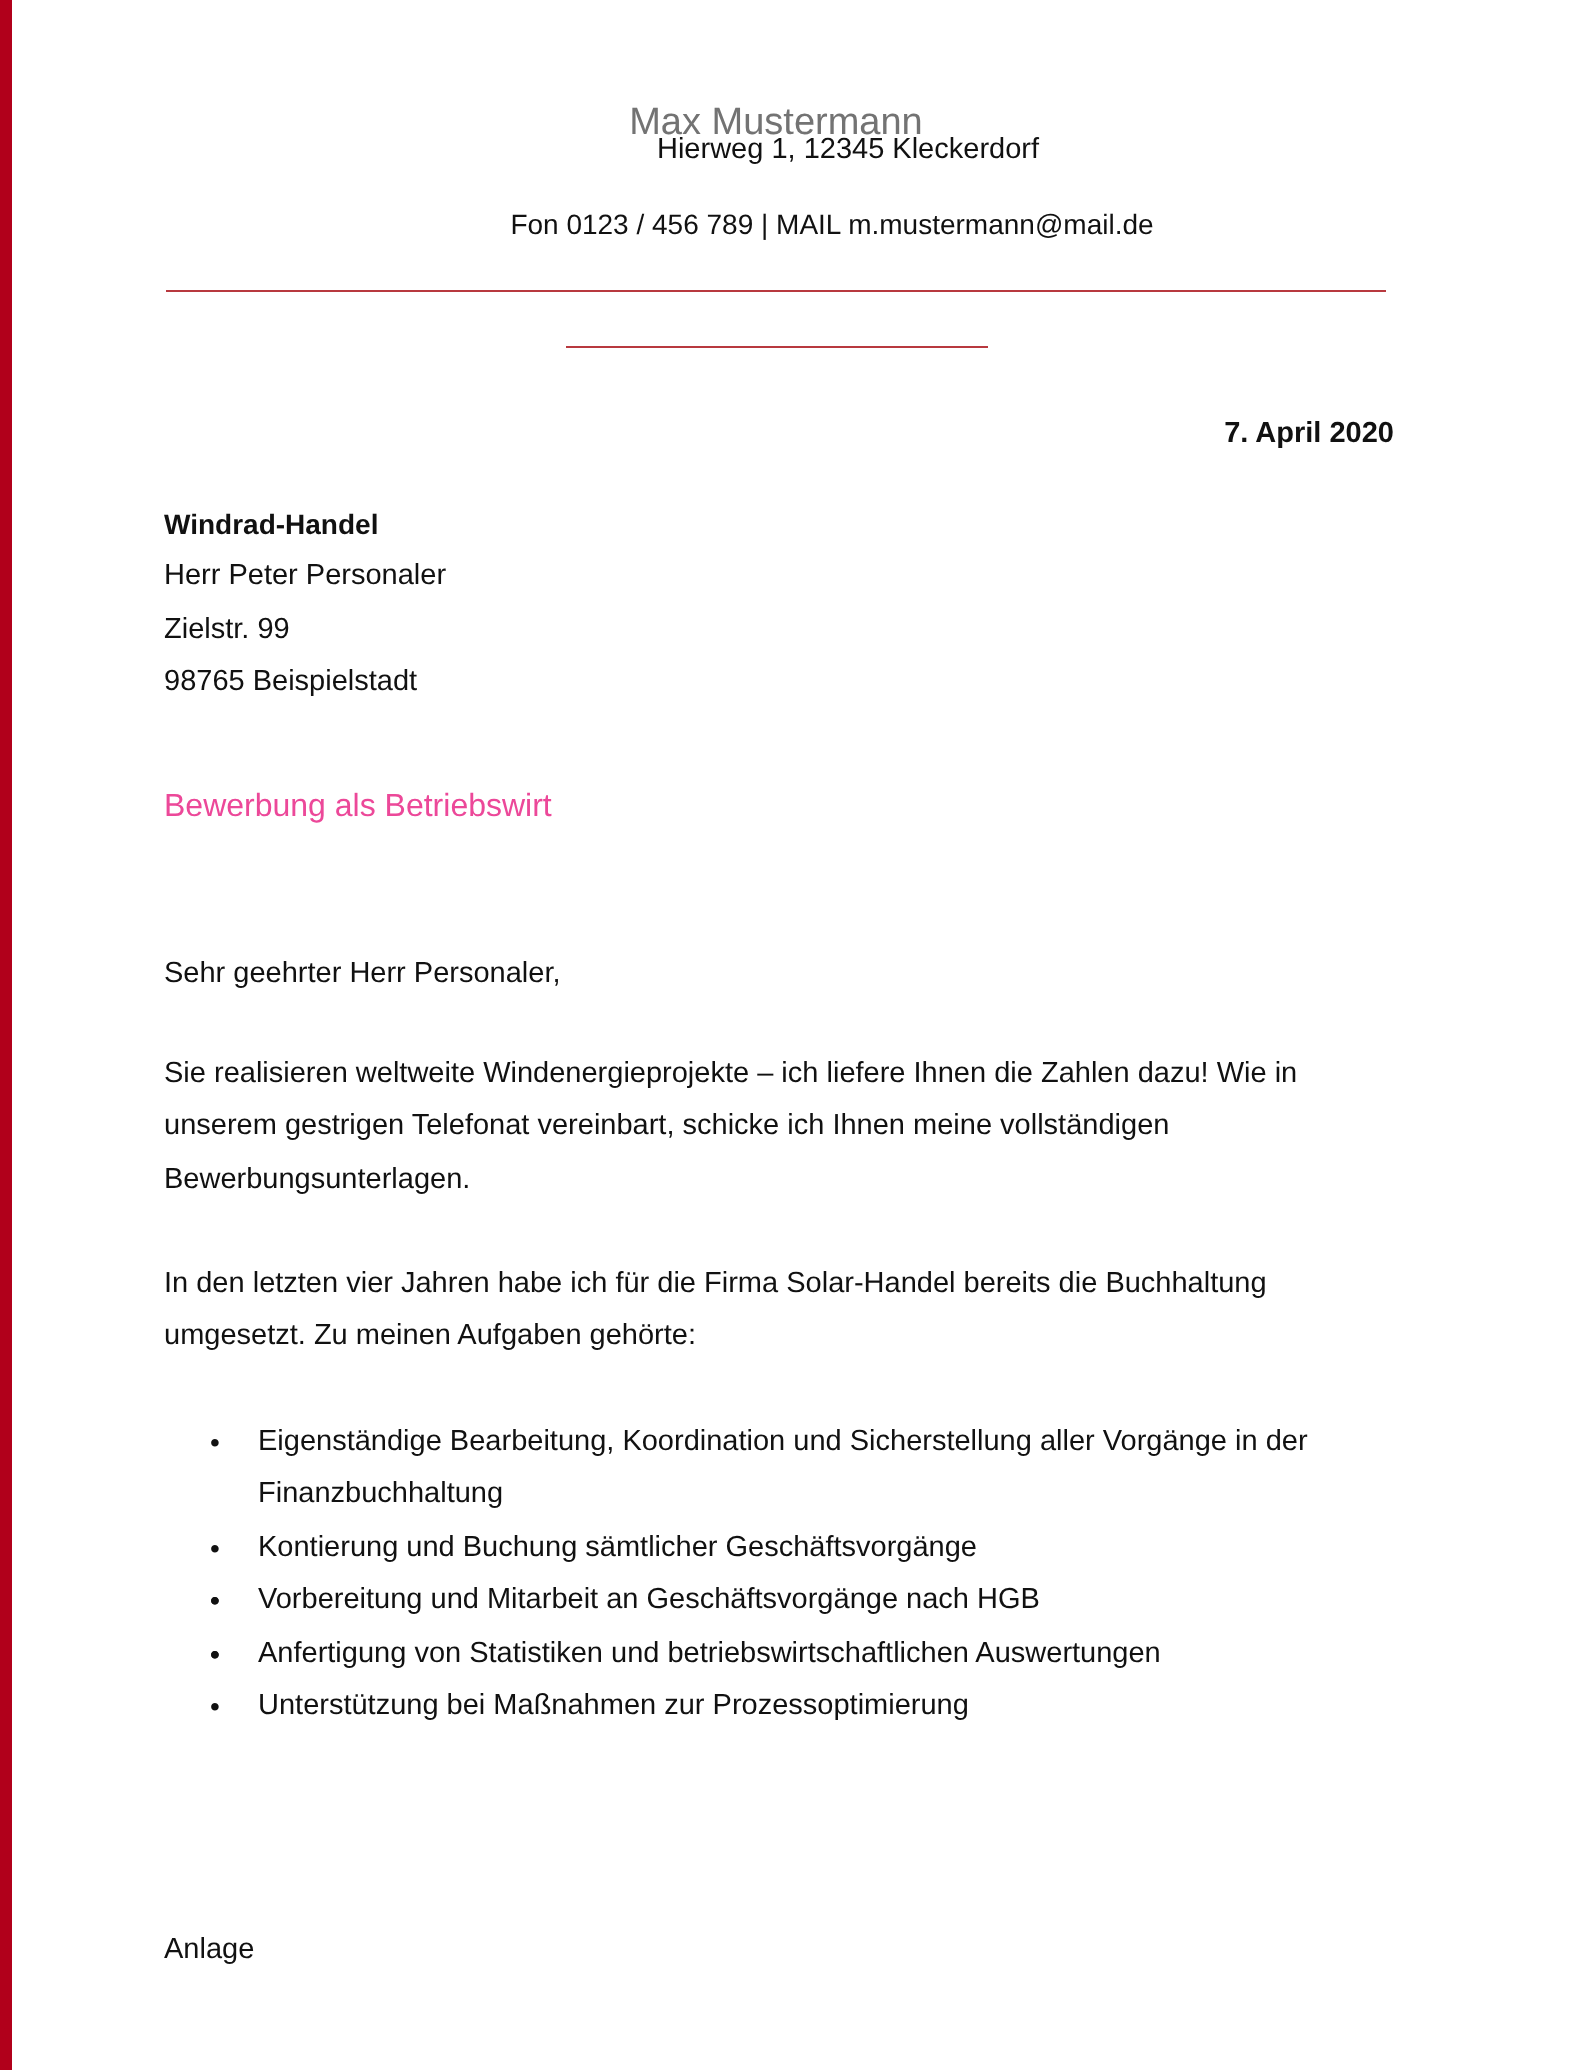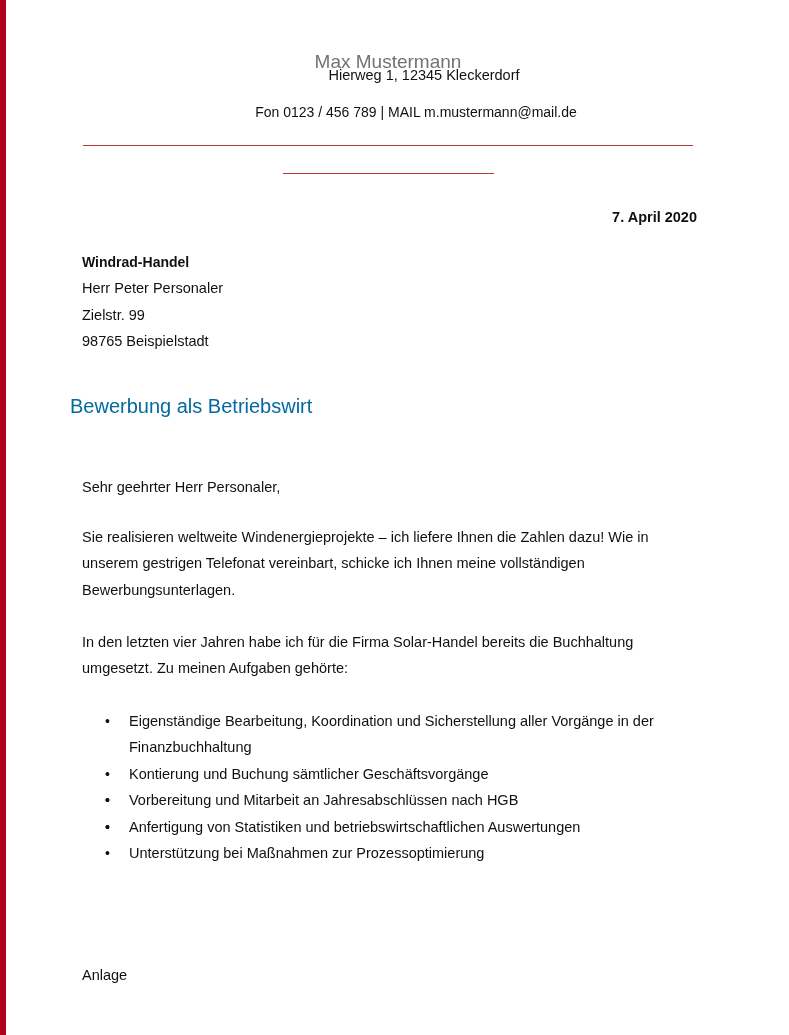--- a/index.html
+++ b/index.html
@@ -11,21 +11,21 @@
     .abs { position: absolute; }
     .center { left: 0; width: 776px; text-align: center; }
     .name { top: 51px; font-size: 19px; color: #737373; }
     .addr { top: 67px; font-size: 14.5px; padding-left: 36px; }
     .contact { top: 104px; font-size: 14px; padding-left: 28px; }
     .rule1 { left: 83px; top: 145px; width: 610px; height: 0; border-top: 1.5px solid #b8393f; }
     .rule2 { left: 283px; top: 173px; width: 211px; height: 0; border-top: 1.5px solid #b8393f; }
     .date { top: 209px; right: 92px; font-size: 14.5px; text-align: right; font-weight: bold; }
     .recipient { left: 82px; top: 235px; font-size: 14.5px; line-height: 26.4px; margin-top: 14px; }
     .recipient .bold { font-weight: bold; font-size: 14px; }
-    .subject { left: 70px; top: 395px; font-size: 20px; color: #0369a1; }
+    .subject { left: 82px; top: 395px; font-size: 16px; color: #ec4899; }
     .body-text { left: 82px; width: 620px; font-size: 14.5px; line-height: 26.4px; }
     .salutation { top: 474px; }
     .para1 { top: 524px; }
     .para2 { top: 629px; }
     .list { left: 82px; top: 708px; width: 620px; font-size: 14.5px; line-height: 26.4px; margin: 0; padding: 0; list-style: none; }
     .list li { position: relative; padding-left: 47px; }
     .list li .bullet { position: absolute; left: 23px; top: 0; font-size: 14px; }
     .closing { top: 962px; }
   </style>
 </head>
@@ -52,19 +52,19 @@
 <div class="abs subject">Bewerbung als Betriebswirt</div>
 
 <div class="abs body-text salutation">Sehr geehrter Herr Personaler,</div>
 <div class="abs body-text para1">Sie realisieren weltweite Windenergieprojekte – ich liefere Ihnen die Zahlen dazu! Wie in unserem gestrigen Telefonat vereinbart, schicke ich Ihnen meine vollständigen Bewerbungsunterlagen.</div>
 <div class="abs body-text para2">In den letzten vier Jahren habe ich für die Firma Solar-Handel bereits die Buchhaltung umgesetzt. Zu meinen Aufgaben gehörte:</div>
 
 <ul class="abs list">
   <li><span class="bullet">•</span><span>Eigenständige Bearbeitung, Koordination und Sicherstellung aller Vorgänge in der Finanzbuchhaltung</span></li>
   <li><span class="bullet">•</span><span>Kontierung und Buchung sämtlicher Geschäftsvorgänge</span></li>
   <li><span class="bullet">•</span></li>
-  <li><span class="bullet">•</span><span>Vorbereitung und Mitarbeit an Jahresabschlüssen nach HGB</span></li>
+  <li><span class="bullet">•</span><span>Vorbereitung und Mitarbeit an Geschäftsvorgänge nach HGB</span></li>
   <li><span class="bullet">•</span></li>
   <li><span class="bullet">•</span><span>Anfertigung von Statistiken und betriebswirtschaftlichen Auswertungen</span></li>
   <li><span class="bullet">•</span><span>Unterstützung bei Maßnahmen zur Prozessoptimierung</span></li>
 </ul>
 
 <div class="abs body-text closing">Anlage</div>
 
 </body></html>

